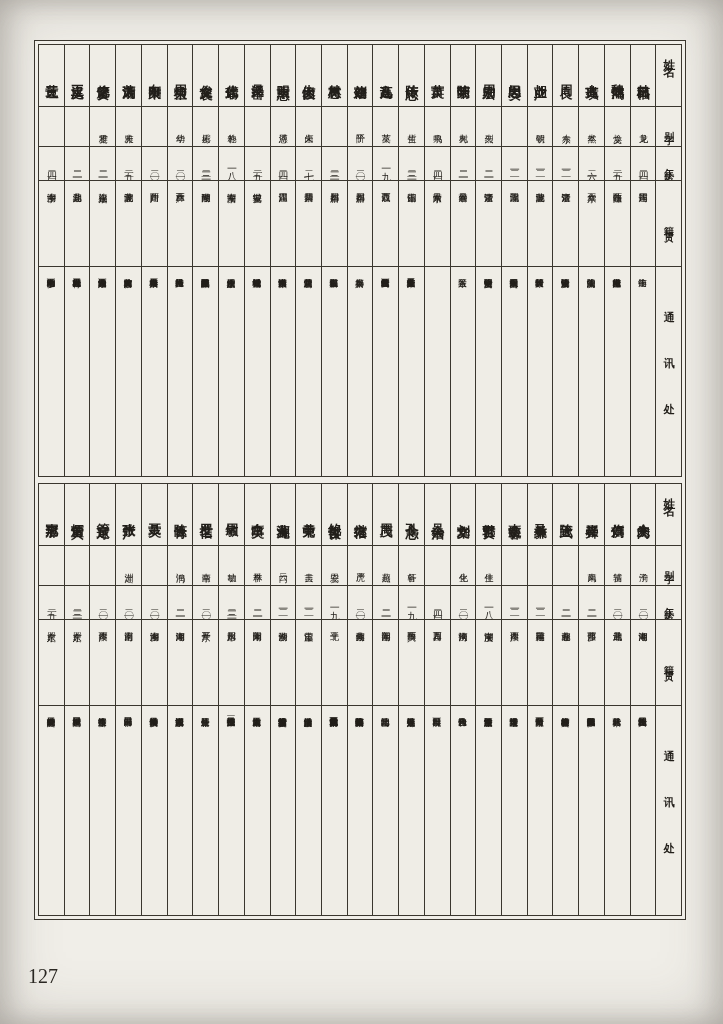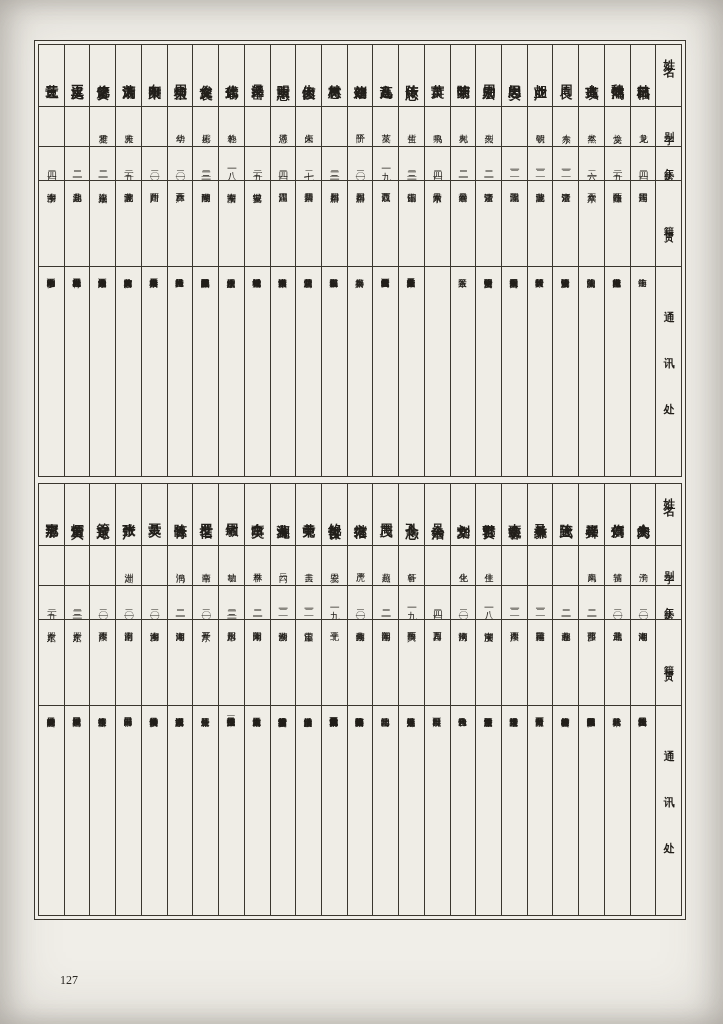--- a/index.html
+++ b/index.html
@@ -54,22 +54,22 @@
   .cell.origin{height:86px;font-size:9px;justify-content:flex-start;padding-top:5px;line-height:1.15;}
   .cell.contact{flex:1 1 0;font-size:8.5px;justify-content:flex-start;padding:5px 1px 3px;line-height:1.18;border-bottom:none;}
   .col.head .cell{font-weight:bold;}
   .col.head .cell.name{font-size:12px;letter-spacing:.5em;padding-top:4px;justify-content:flex-start;}
   .col.head .cell.courtesy{font-size:10px;letter-spacing:.35em;}
   .col.head .cell.age{font-size:10px;letter-spacing:.35em;}
   .col.head .cell.origin{font-size:10px;letter-spacing:.6em;justify-content:center;padding-top:0;}
   .col.head .cell.contact{font-size:11px;letter-spacing:4.2em;justify-content:center;padding:0 1px;}
   .page-number{
     position:absolute;
-    left:60px;bottom:36px;
-    font-size:12px;
+    left:28px;bottom:36px;
+    font-size:20px;
     font-family:"Liberation Serif", serif;
     color:#2a2722;
   }
 </style>
 </head>
 <body>
 
 <div class="page">
   <div class="frame">
     <section class="table" id="table-top">

